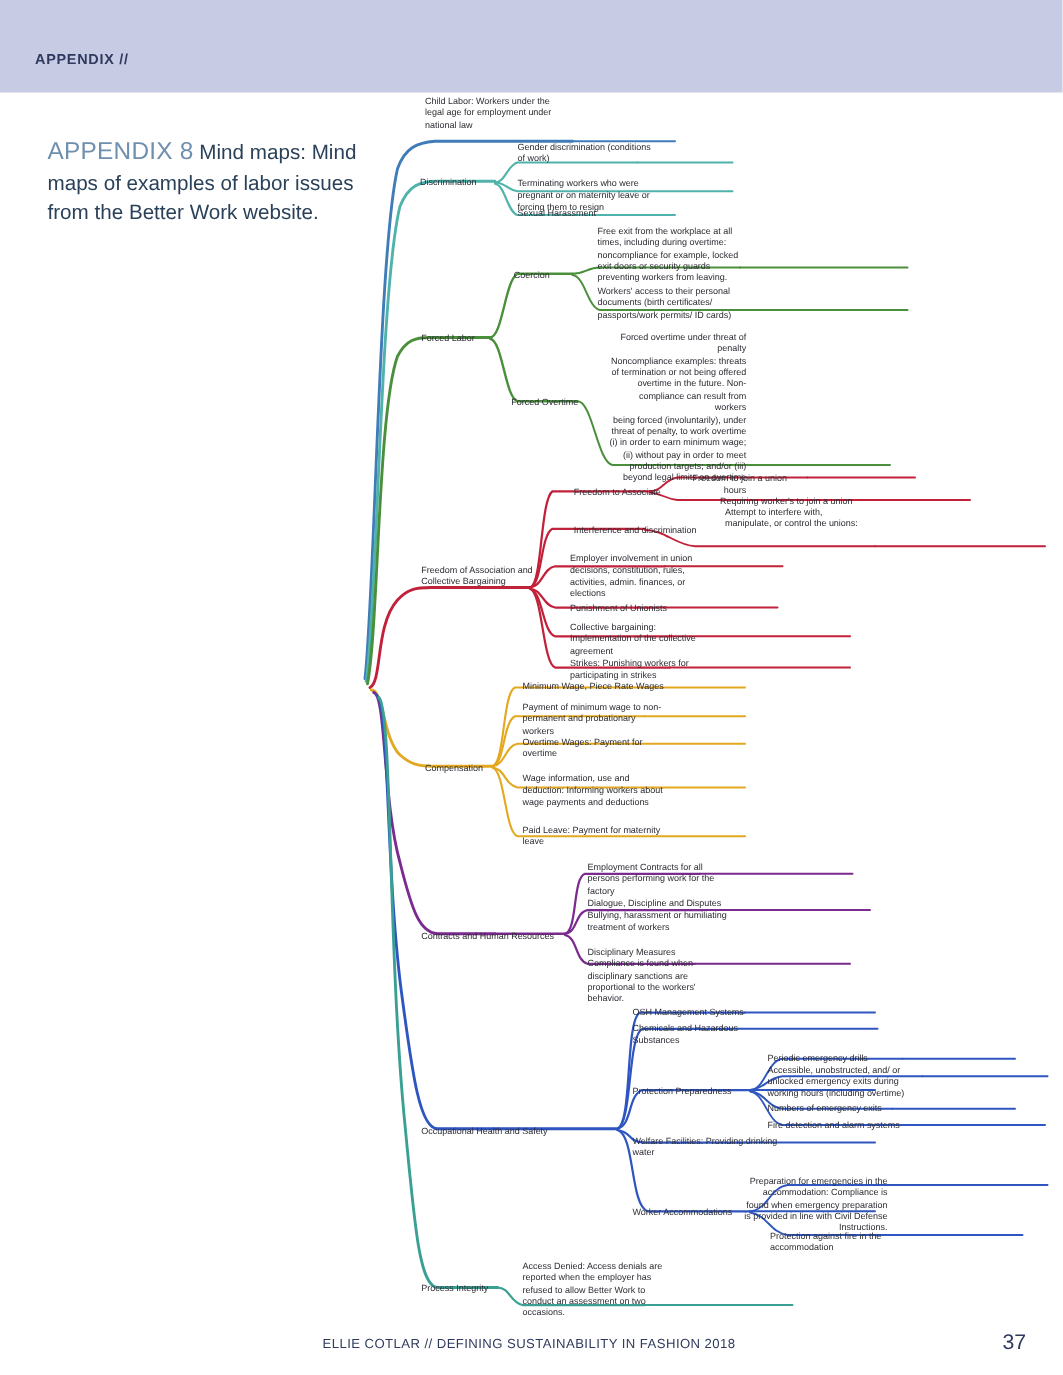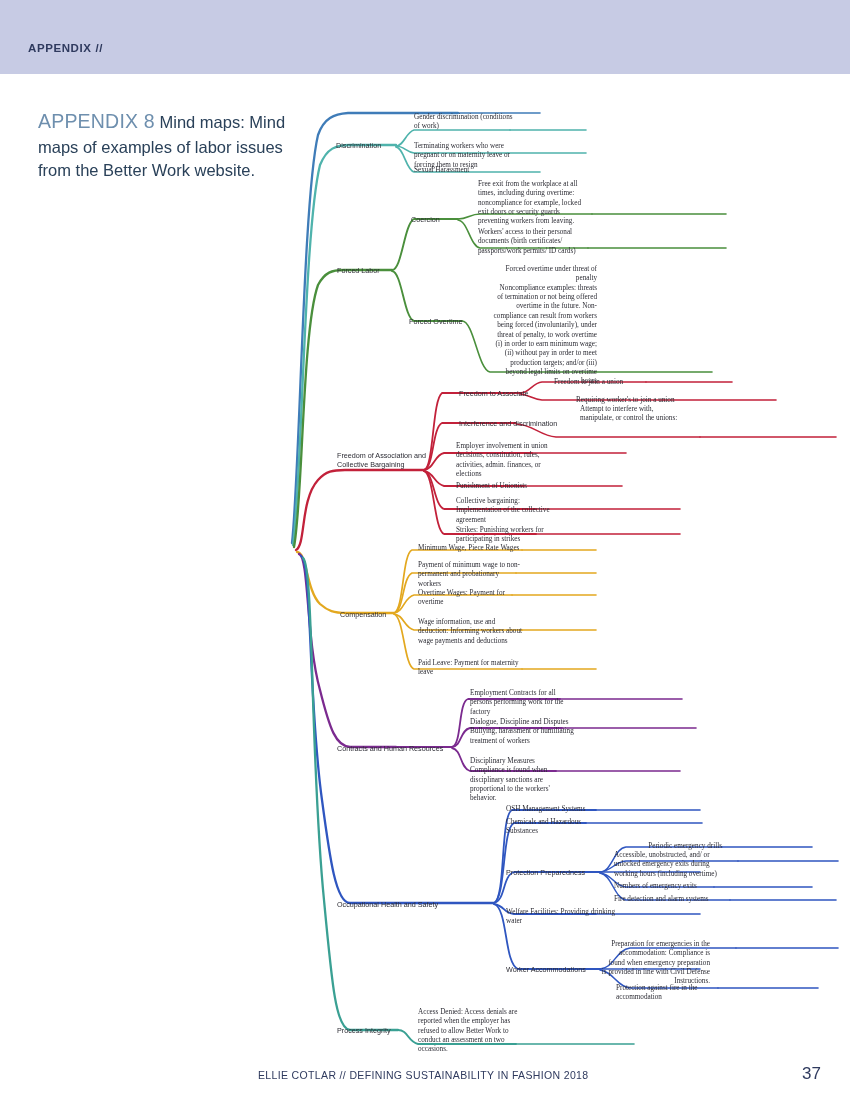--- a/index.html
+++ b/index.html
@@ -77,21 +77,21 @@
 
   .node {
     position: absolute;
     color: #2c2c34;
     line-height: 1.30;
     white-space: pre-line;
   }
   .n-root  { font-size: 7.4px; color: #3b3b45; }
   .n-main  { font-size: 7.2px; }
   .n-sub   { font-size: 7.2px; }
-  .n-leaf  { font-size: 7.2px; font-family: Liberation Serif, serif; }
+  .n-leaf  { font-size: 7.2px; }
   .root-link { color: #3b3b45; text-decoration: underline; }
 </style>
 </head>
 <body>
 
 <div id="page">
 
   <div id="header-band">
     <div id="header-label">APPENDIX //</div>
   </div>
@@ -207,20 +207,23 @@
           <path stroke="#2f56c0" d="M730,900 L836,900"></path>
           <path stroke="#2f56c0" d="M736,948 L838,948"></path>
           <path stroke="#2f56c0" d="M718,988 L818,988"></path>
 
           <path stroke="#3aa093" d="M516,1044 L634,1044"></path>
         </g>
       </g>
     </svg>
 
 
+    <div class="node n-main" style="left:340px; top:76px; width:136px;">Child Labor: Workers under the
+legal age for employment under
+national law</div>
 
     <div class="node n-main" style="left:336px; top:141px; width:64px;">Discrimination</div>
     <div class="node n-leaf" style="left:414px; top:113px; width:114px;">Gender discrimination (conditions
 of work)</div>
     <div class="node n-leaf" style="left:414px; top:142px; width:116px;">Terminating workers who were
 pregnant or on maternity leave or
 forcing them to resign</div>
     <div class="node n-leaf" style="left:414px; top:166px; width:100px;">Sexual Harassment</div>
 
     <div class="node n-main" style="left:337px; top:266px; width:60px;">Forced Labor</div>
@@ -291,21 +294,21 @@
 Compliance is found when
 disciplinary sanctions are
 proportional to the workers'
 behavior.</div>
 
     <div class="node n-main" style="left:337px; top:900px; width:122px;">Occupational Health and Safety</div>
     <div class="node n-leaf" style="left:506px; top:805px; width:120px;">OSH Management Systems</div>
     <div class="node n-leaf" style="left:506px; top:818px; width:106px;">Chemicals and Hazardous
 Substances</div>
     <div class="node n-sub" style="left:506px; top:868px; width:96px;">Protection Preparedness</div>
-    <div class="node n-leaf" style="left:614px; top:842px; width:108px;text-align:right;">Periodic emergency drills</div>
+    <div class="node n-leaf" style="left:614px; top:842px; width:108px;">Periodic emergency drills</div>
     <div class="node n-leaf" style="left:614px; top:851px; width:122px;">Accessible, unobstructed, and/ or
 unlocked emergency exits during
 working hours (including overtime)</div>
     <div class="node n-leaf" style="left:614px; top:882px; width:108px;">Numbers of emergency exits</div>
     <div class="node n-leaf" style="left:614px; top:895px; width:118px;">Fire detection and alarm systems</div>
     <div class="node n-leaf" style="left:506px; top:908px; width:124px;">Welfare Facilities: Providing drinking
 water</div>
     <div class="node n-sub" style="left:506px; top:965px; width:100px;">Worker Accommodations</div>
     <div class="node n-leaf" style="left:592px; top:940px; width:118px;text-align:right;">Preparation for emergencies in the
 accommodation: Compliance is

